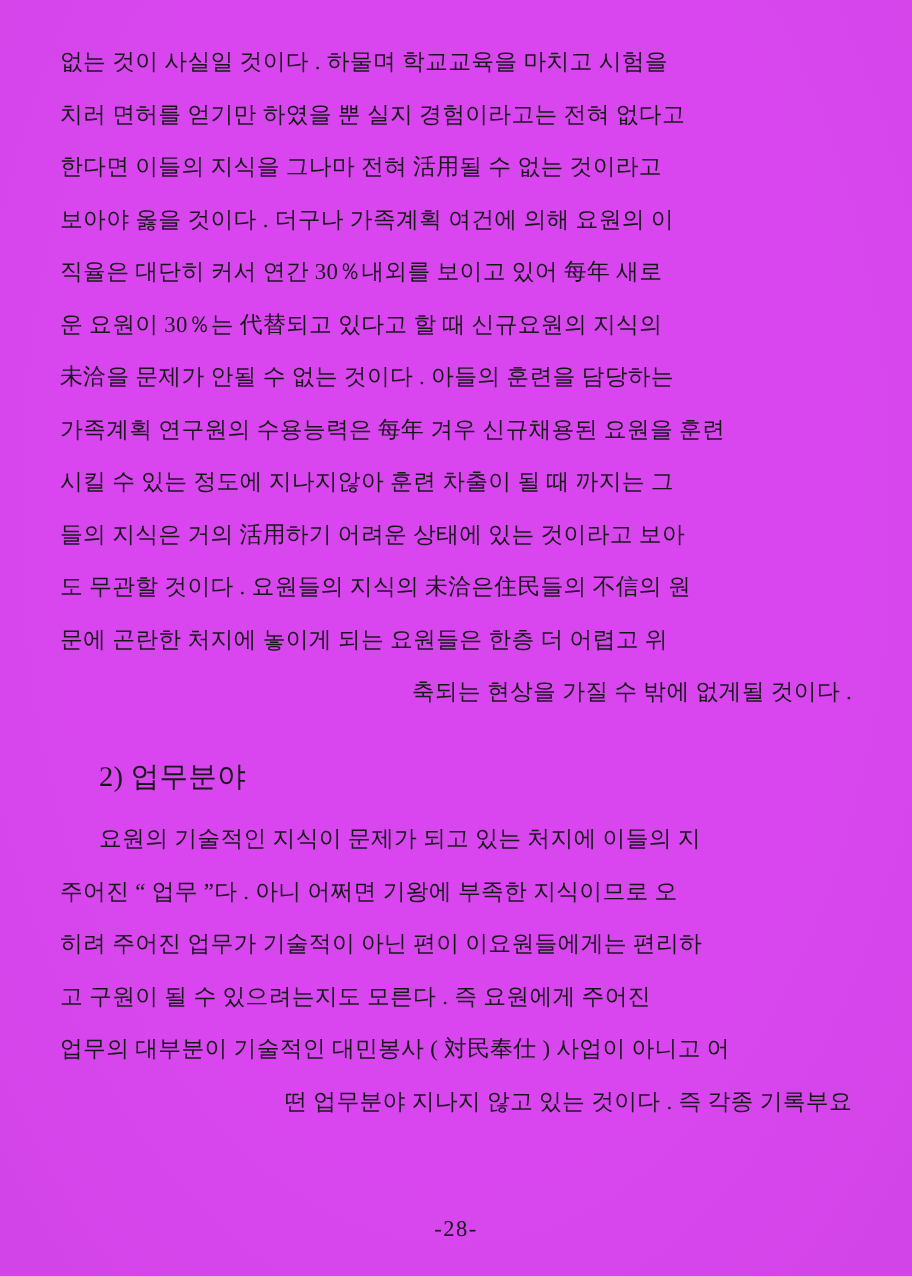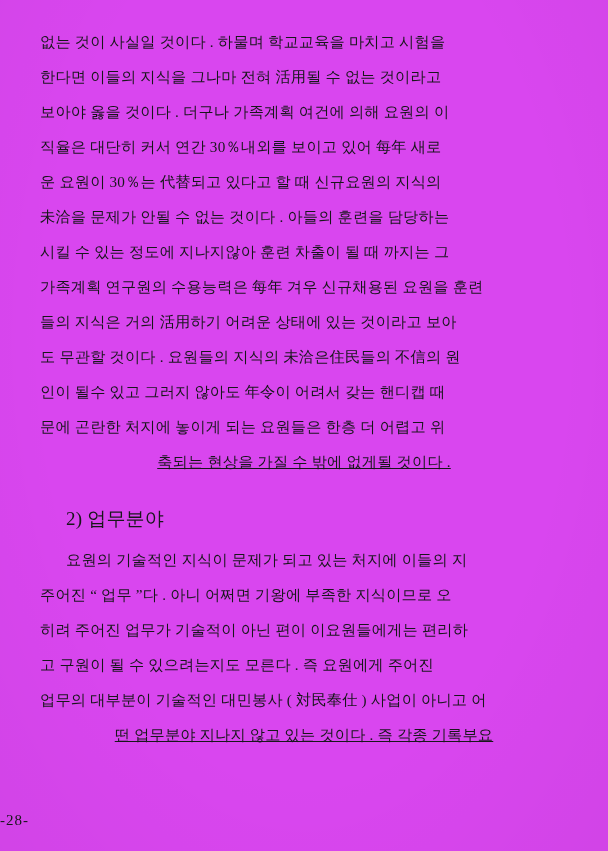--- a/index.html
+++ b/index.html
@@ -39,86 +39,86 @@
   }
   .line {
     display: flex;
     justify-content: space-between;
     font-size: 15.2px;
     line-height: 35px;
     letter-spacing: 0.2px;
     white-space: nowrap;
   }
   .line.last {
-    justify-content: center;
-    text-decoration: underline;
+    justify-content: flex-end;
   }
   .line span {
     display: inline-block;
   }
   .indent {
     padding-left: 26px;
   }
   .heading-line {
     display: block;
     font-size: 19px;
     line-height: 35px;
     padding-left: 26px;
     letter-spacing: 0.2px;
   }
   .pagenum {
     position: absolute;
     left: 0;
     right: 0;
     top: 812px;
+    text-align: center;
     font-size: 15px;
     letter-spacing: 1px;
     font-family: "Liberation Serif", "DejaVu Serif", serif;
   }
 </style>
 </head>
 <body>
 
 <div class="page">
 
   <div class="body-text">
 
     <div class="para">
       <div class="line">
           <span>없는 것이 사실일 것이다 . 하물며 학교교육을 마치고 시험을</span>
         </div>
       <div class="line">
+          <span>치러 면허를 얻기만 하였을 뿐 실지 경험이라고는 전혀 없다고</span>
+        </div>
+      <div class="line">
           <span>한다면 이들의 지식을 그나마 전혀 活用될 수 없는 것이라고</span>
         </div>
       <div class="line">
           <span>보아야 옳을 것이다 . 더구나 가족계획 여건에 의해 요원의 이</span>
         </div>
       <div class="line">
           <span>직율은 대단히 커서 연간 30％내외를 보이고 있어 每年 새로</span>
         </div>
       <div class="line">
           <span>운 요원이 30％는 代替되고 있다고 할 때 신규요원의 지식의</span>
         </div>
       <div class="line">
           <span>未洽을 문제가 안될 수 없는 것이다 . 아들의 훈련을 담당하는</span>
         </div>
       <div class="line">
-          <span>시킬 수 있는 정도에 지나지않아 훈련 차출이 될 때 까지는 그</span>
+          <span>가족계획 연구원의 수용능력은 每年 겨우 신규채용된 요원을 훈련</span>
         </div>
       <div class="line">
-          <span>가족계획 연구원의 수용능력은 每年 겨우 신규채용된 요원을 훈련</span>
+          <span>시킬 수 있는 정도에 지나지않아 훈련 차출이 될 때 까지는 그</span>
         </div>
       <div class="line">
           <span>들의 지식은 거의 活用하기 어려운 상태에 있는 것이라고 보아</span>
         </div>
       <div class="line">
           <span>도 무관할 것이다 . 요원들의 지식의 未洽은住民들의 不信의 원</span>
-        </div>
-      <div class="line">
-          <span>인이 될수 있고 그러지 않아도 年令이 어려서 갖는 핸디캡 때</span>
         </div>
       <div class="line">
           <span>문에 곤란한 처지에 놓이게 되는 요원들은 한층 더 어렵고 위</span>
         </div>
       <div class="line last">
           <span>축되는 현상을 가질 수 밖에 없게될 것이다 .</span>
         </div>
     </div>
 
     <div class="para spaced">

